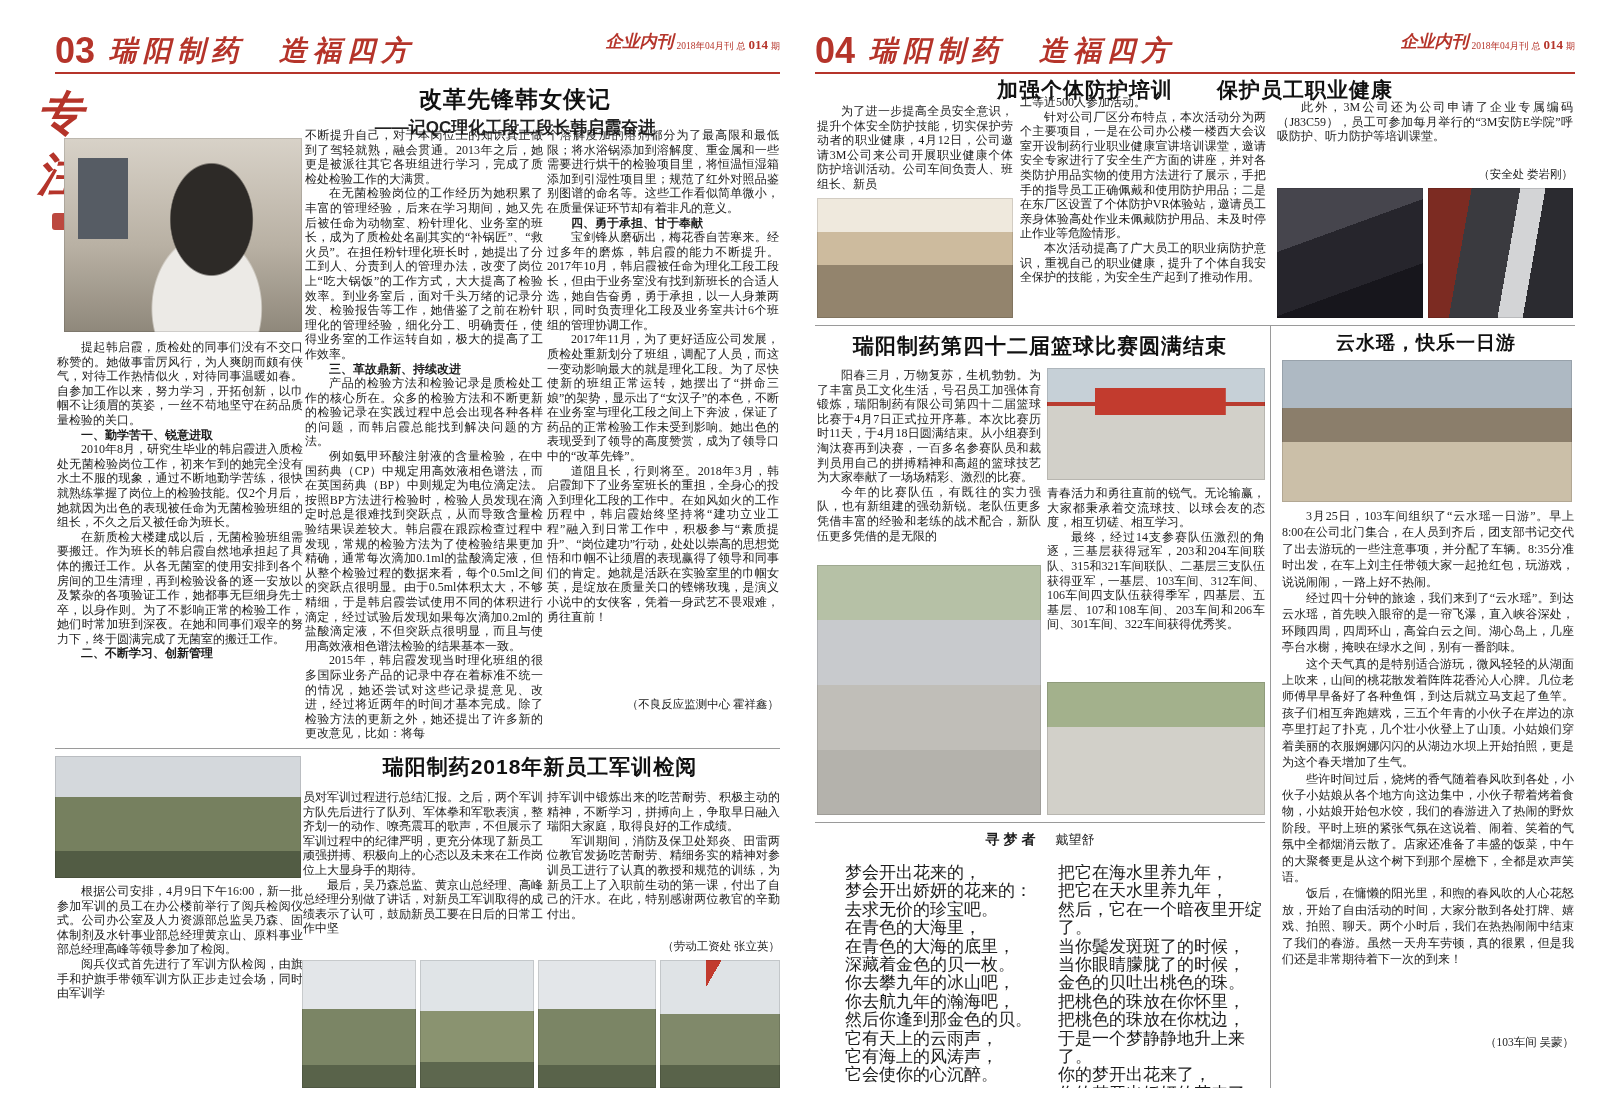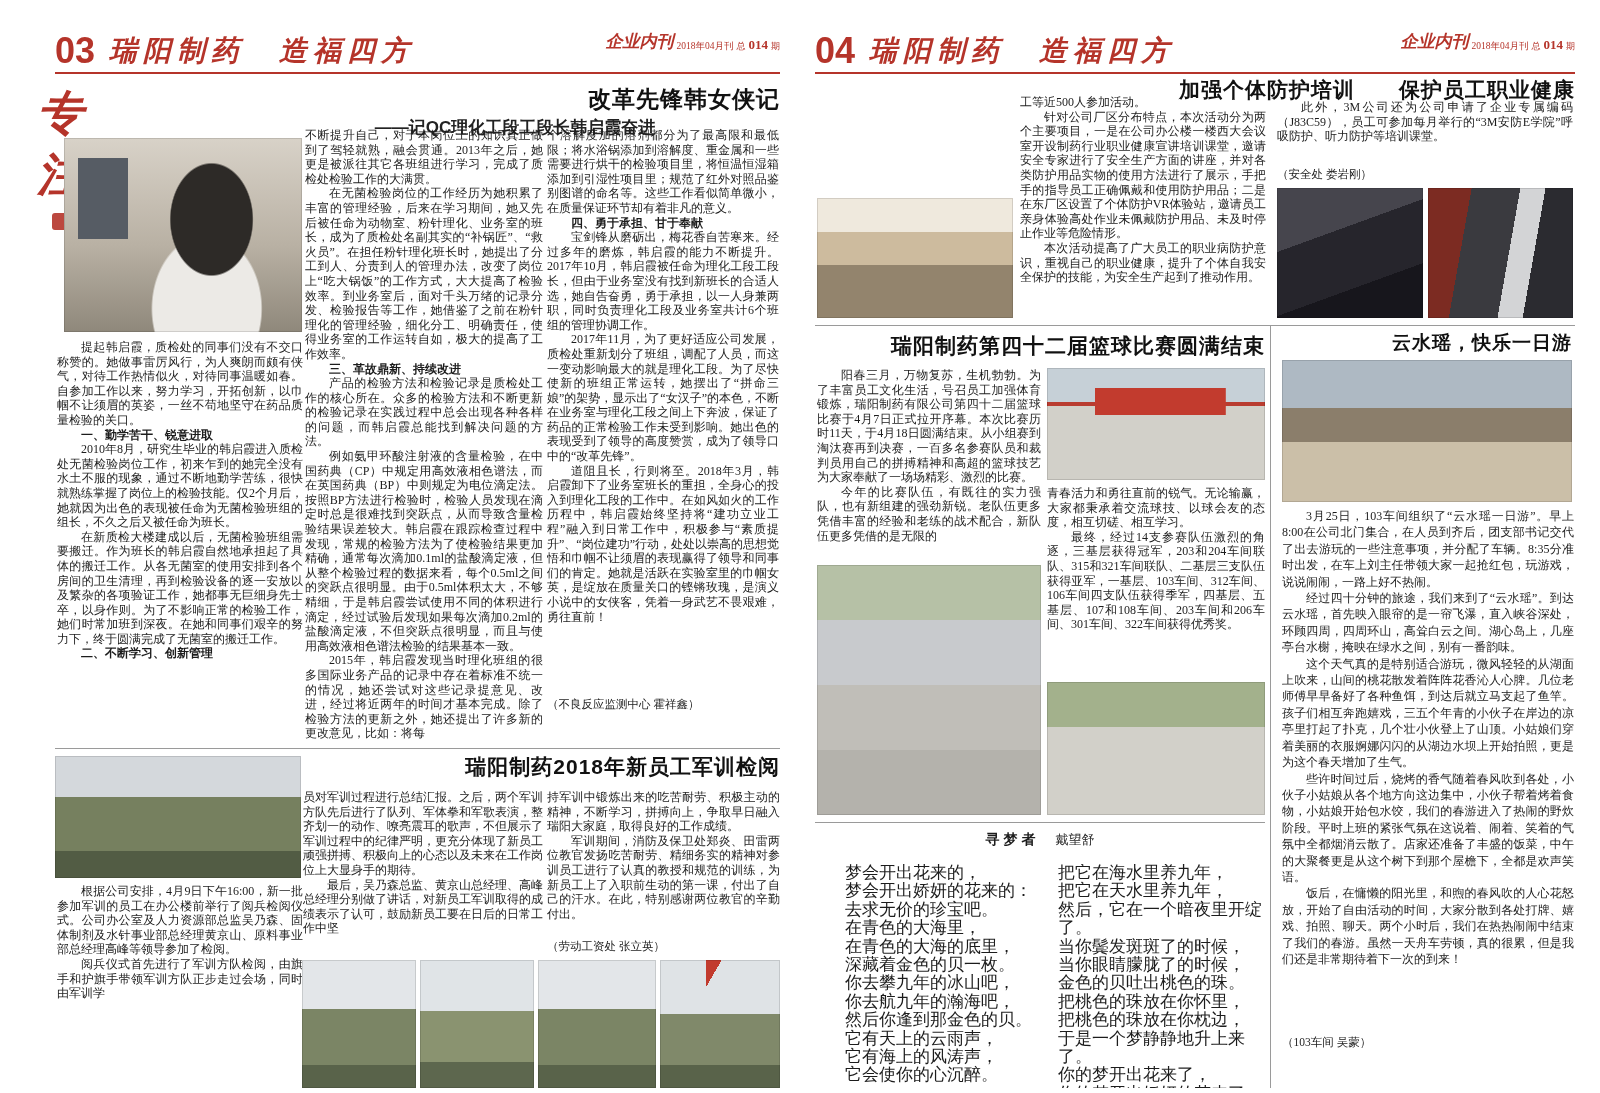--- a/index.html
+++ b/index.html
@@ -13,29 +13,29 @@
   .issue .j{font-size:17px;font-weight:bold;font-style:italic;}
   .issue .d{font-size:9.5px;}
   .issue .np{font-size:9px;}
   .issue .nn{font-size:13px;font-weight:bold;}
   .redrule{position:absolute;height:2px;background:var(--red);}
   .hline{position:absolute;height:1px;background:var(--line);}
   .vline{position:absolute;width:1px;background:var(--line);}
   .side-label{position:absolute;left:30px;top:84px;width:60px;text-align:center;color:var(--red);}
   .side-label .ch{display:block;font-size:46px;font-weight:bold;font-style:italic;line-height:1.32;}
   .seal{display:inline-block;width:17px;height:17px;background:var(--red);border-radius:3px;margin-top:8px;opacity:.9;}
-  .h-title{position:absolute;text-align:right;font-weight:bold;color:#111;
+  .h-title{position:absolute;text-align:center;font-weight:bold;color:#111;
            font-family:"Liberation Sans",sans-serif;letter-spacing:1px;}
   .h-sub{position:absolute;text-align:center;font-weight:bold;color:#222;
          font-family:"Liberation Sans",sans-serif;}
   .col{position:absolute;font-size:12px;line-height:14.6px;text-align:justify;overflow:hidden;}
   .para{margin:0;text-indent:2em;}
   .no-indent{text-indent:0;}
   .sub-head{font-weight:bold;font-family:"Liberation Sans",sans-serif;}
-  .byline{font-size:11.5px;margin-top:7px;color:#222;}
+  .byline{text-align:right;font-size:11.5px;margin-top:7px;color:#222;}
   .photo{position:absolute;box-shadow:inset 0 0 0 1px rgba(0,0,0,.12);}
   
   .ph-portrait{background:
       linear-gradient(90deg,transparent 0 6%,#565c64 6% 27%,transparent 27% 100%) no-repeat 0 18%/100% 42%,
       radial-gradient(70px 95px at 62% 42%,#2d2a27 0 58%,transparent 60%) no-repeat,
       radial-gradient(90px 120px at 60% 88%,#eceae6 0 60%,transparent 62%) no-repeat,
       linear-gradient(180deg,#d8d2c8 0%,#b9b1a4 55%,#8f887b 100%);}
   .ph-military{background:linear-gradient(180deg,#d4d8dc 0 34%,#76805f 34% 78%,#525c44 78% 100%);}
   .ph-strip1,.ph-strip3{background:linear-gradient(180deg,#e3e6e9 0 38%,#7b8565 38% 82%,#59634a 82% 100%);}
   .ph-strip2{background:linear-gradient(180deg,#e0e4e7 0 40%,#8a9370 40% 80%,#5d674e 80% 100%);}
@@ -142,20 +142,23 @@
       <span class="d">2018年04月刊</span>
       <span class="np">总</span>
       <span class="nn">014</span>
       <span class="np">期</span>
     </span>
   </header>
   <div class="redrule" style="left:815px;top:72px;width:760px;"></div>
 
   <div class="h-title" style="left:815px;top:76px;width:760px;font-size:21px;">加强个体防护培训　　保护员工职业健康</div>
 
+  <div class="col" style="left:817px;top:104px;width:196px;height:90px;">
+      <p class="para">为了进一步提高全员安全意识，提升个体安全防护技能，切实保护劳动者的职业健康，4月12日，公司邀请3M公司来公司开展职业健康个体防护培训活动。公司车间负责人、班组长、新员</p>
+    </div>
   <div class="photo ph-meeting" style="left:817px;top:198px;width:196px;height:120px;"></div>
 
   <div class="col" style="left:1020px;top:95px;width:246px;height:225px;">
       <p class="para no-indent">工等近500人参加活动。</p>
       <p class="para">针对公司厂区分布特点，本次活动分为两个主要项目，一是在公司办公楼一楼西大会议室开设制药行业职业健康宣讲培训课堂，邀请安全专家进行了安全生产方面的讲座，并对各类防护用品实物的使用方法进行了展示，手把手的指导员工正确佩戴和使用防护用品；二是在东厂区设置了个体防护VR体验站，邀请员工亲身体验高处作业未佩戴防护用品、未及时停止作业等危险情形。</p>
       <p class="para">本次活动提高了广大员工的职业病防护意识，重视自己的职业健康，提升了个体自我安全保护的技能，为安全生产起到了推动作用。</p>
     </div>
 
   <div class="col" style="left:1277px;top:100px;width:296px;height:60px;">
       <p class="para">此外，3M公司还为公司申请了企业专属编码（J83C59），员工可参加每月举行的“3M安防E学院”呼吸防护、听力防护等培训课堂。</p>

